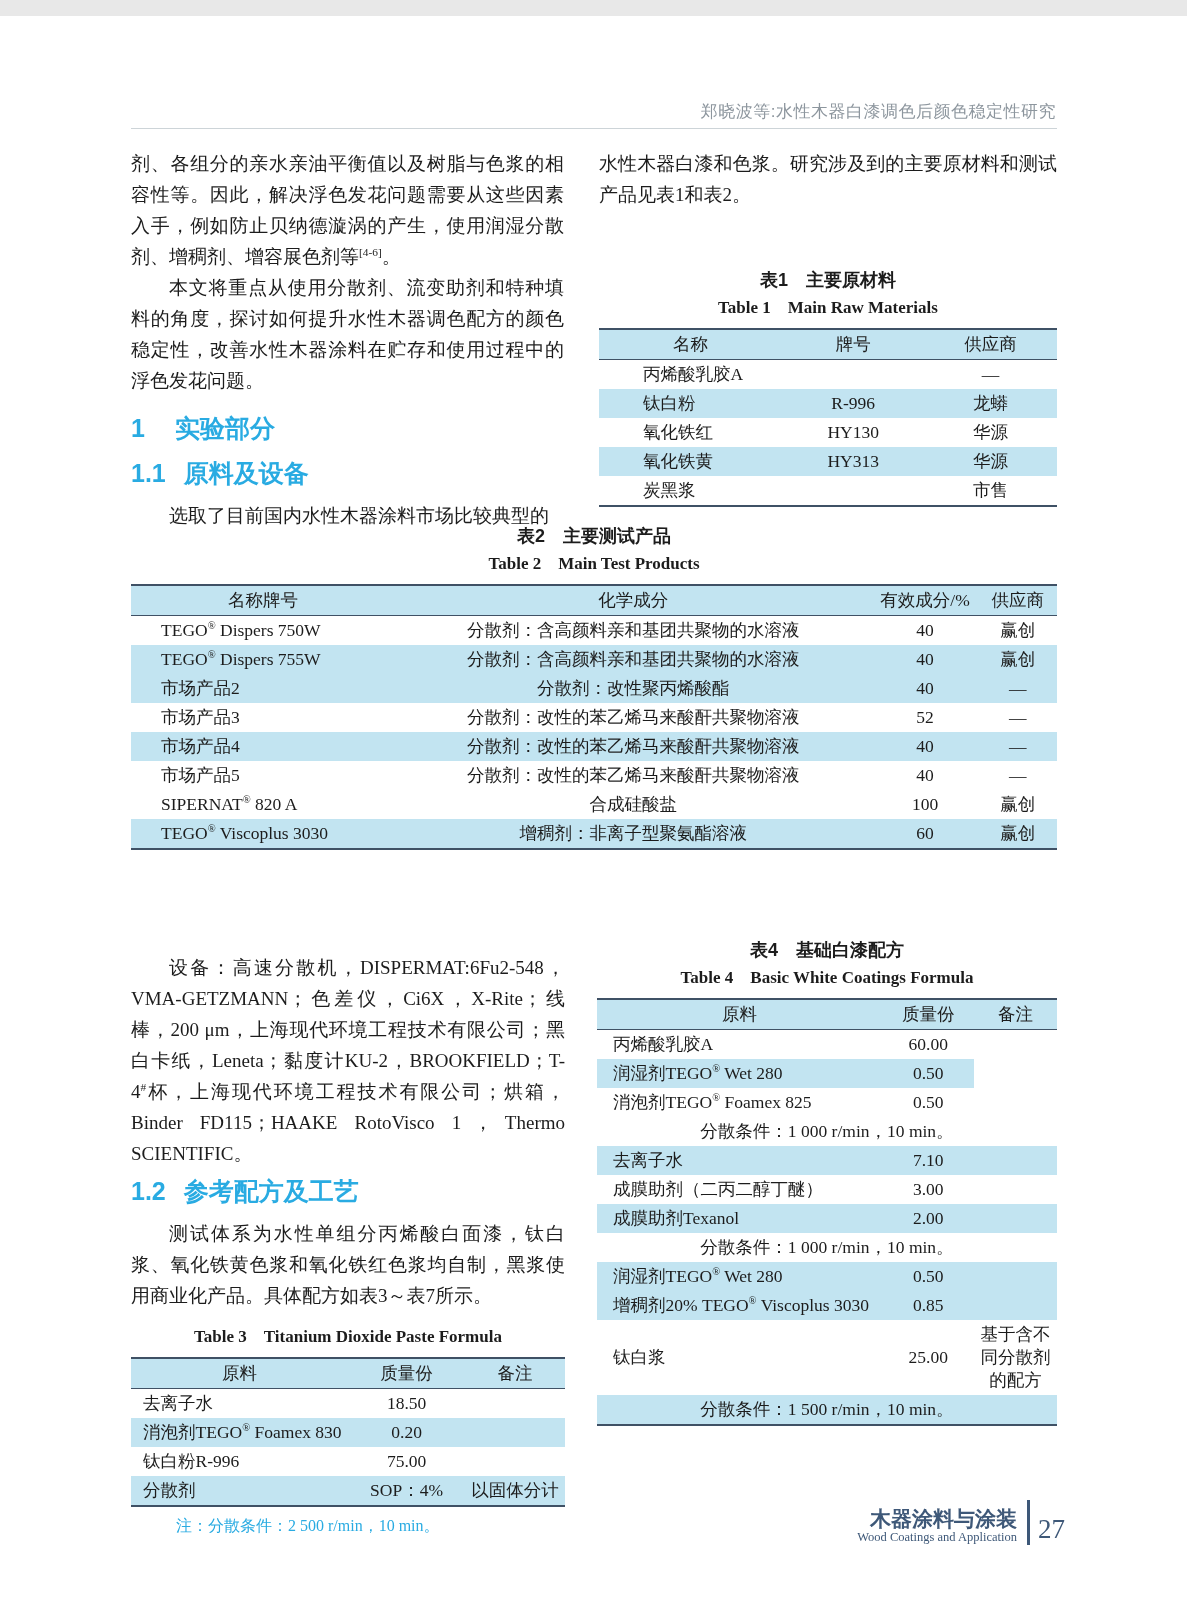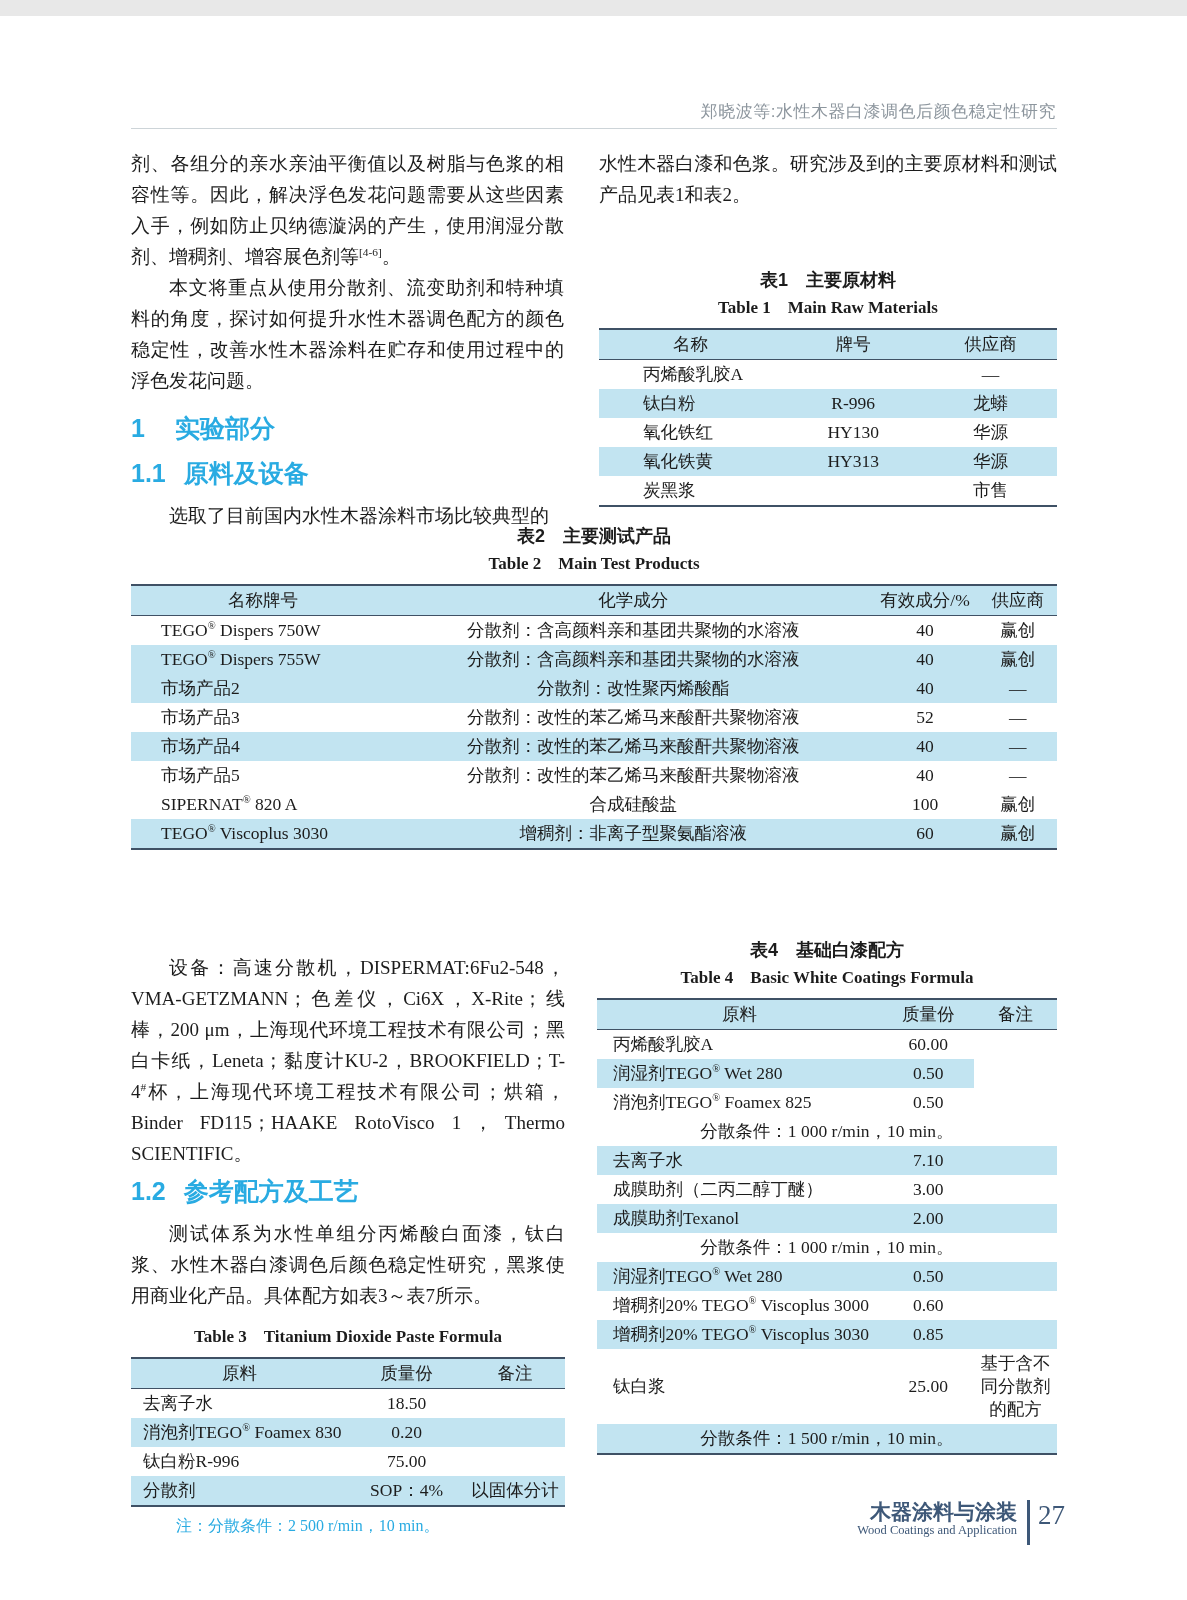--- a/index.html
+++ b/index.html
@@ -55,21 +55,21 @@
   #table2 .al{padding-left:30px;}
   #table3 .al{padding-left:12px;}
   #table4 .al{padding-left:16px;}
   .cond{text-align:center;}
   
   .t-note{color:var(--c-accent);font-weight:normal;font-size:16px;margin-top:9px;padding-left:45px;}
   
   .mt-table1{margin-top:58px;}
   .mt-block{margin-top:8px;}
   
-  .footer{position:absolute;right:122px;top:1484px;display:flex;align-items:flex-start;}
+  .footer{position:absolute;right:122px;top:1484px;display:flex;align-items:flex-end;}
   .f-text{text-align:right;color:var(--c-footer);}
   .f-zh{font-family:"Liberation Sans","DejaVu Sans",sans-serif;font-weight:bold;font-size:21px;line-height:23px;}
   .f-en{font-size:12.5px;line-height:15px;}
   .f-bar{width:3px;height:45px;background:var(--c-footer);margin:0 8px 0 10px;}
   .f-page{font-size:27px;color:var(--c-footer);}
 </style>
 </head>
 <body>
 
 <div class="page">
@@ -201,21 +201,21 @@
             <td>60</td>
             <td>赢创</td>
           </tr>
         </tbody>
     </table>
   </div>
 
   <div class="col" id="col-left-bottom">
     <p class="para indent"><span>设备：高速分散机，DISPERMAT:6Fu2-548，VMA-GETZMANN；色差仪，Ci6X，X-Rite；线棒，200 μm，上海现代环境工程技术有限公司；黑白卡纸，Leneta；黏度计KU-2，BROOKFIELD；T-4</span><sup>#</sup><span>杯，上海现代环境工程技术有限公司；烘箱，Binder FD115；HAAKE RotoVisco 1，Thermo SCIENTIFIC。</span></p>
     <div class="h2"><span class="num">1.2</span><span>参考配方及工艺</span></div>
-    <p class="para indent">测试体系为水性单组分丙烯酸白面漆，钛白浆、水性木器白漆调色后颜色稳定性研究，黑浆使用商业化产品。具体配方如表3～表7所示。</p>
+    <p class="para indent">测试体系为水性单组分丙烯酸白面漆，钛白浆、氧化铁黄色浆和氧化铁红色浆均自制，黑浆使用商业化产品。具体配方如表3～表7所示。</p>
     <div class="mt-block" style="margin-top:14px;">
       <div class="t-title-en">Table 3　Titanium Dioxide Paste Formula</div>
       <table class="paper-table" id="table3">
         <colgroup>
             <col style="width:50%">
             <col style="width:27%">
             <col style="width:23%">
           </colgroup>
         <thead>
             <tr>
@@ -302,25 +302,20 @@
             <td></td>
           </tr>
           <tr>
             <td class="cond" colspan="3">分散条件：1 000 r/min，10 min。</td>
           </tr>
           <tr class="stripe">
             <td class="al">润湿剂TEGO<sup>®</sup> Wet 280</td>
             <td>0.50</td>
             <td></td>
           </tr>
-          <tr>
-            <td class="al">增稠剂20% TEGO<sup>®</sup> Viscoplus 3000</td>
-            <td>0.60</td>
-            <td></td>
-          </tr>
           <tr class="stripe">
             <td class="al">增稠剂20% TEGO<sup>®</sup> Viscoplus 3030</td>
             <td>0.85</td>
             <td></td>
           </tr>
           <tr>
             <td class="al">钛白浆</td>
             <td>25.00</td>
             <td>基于含不同分散剂的配方</td>
           </tr>

